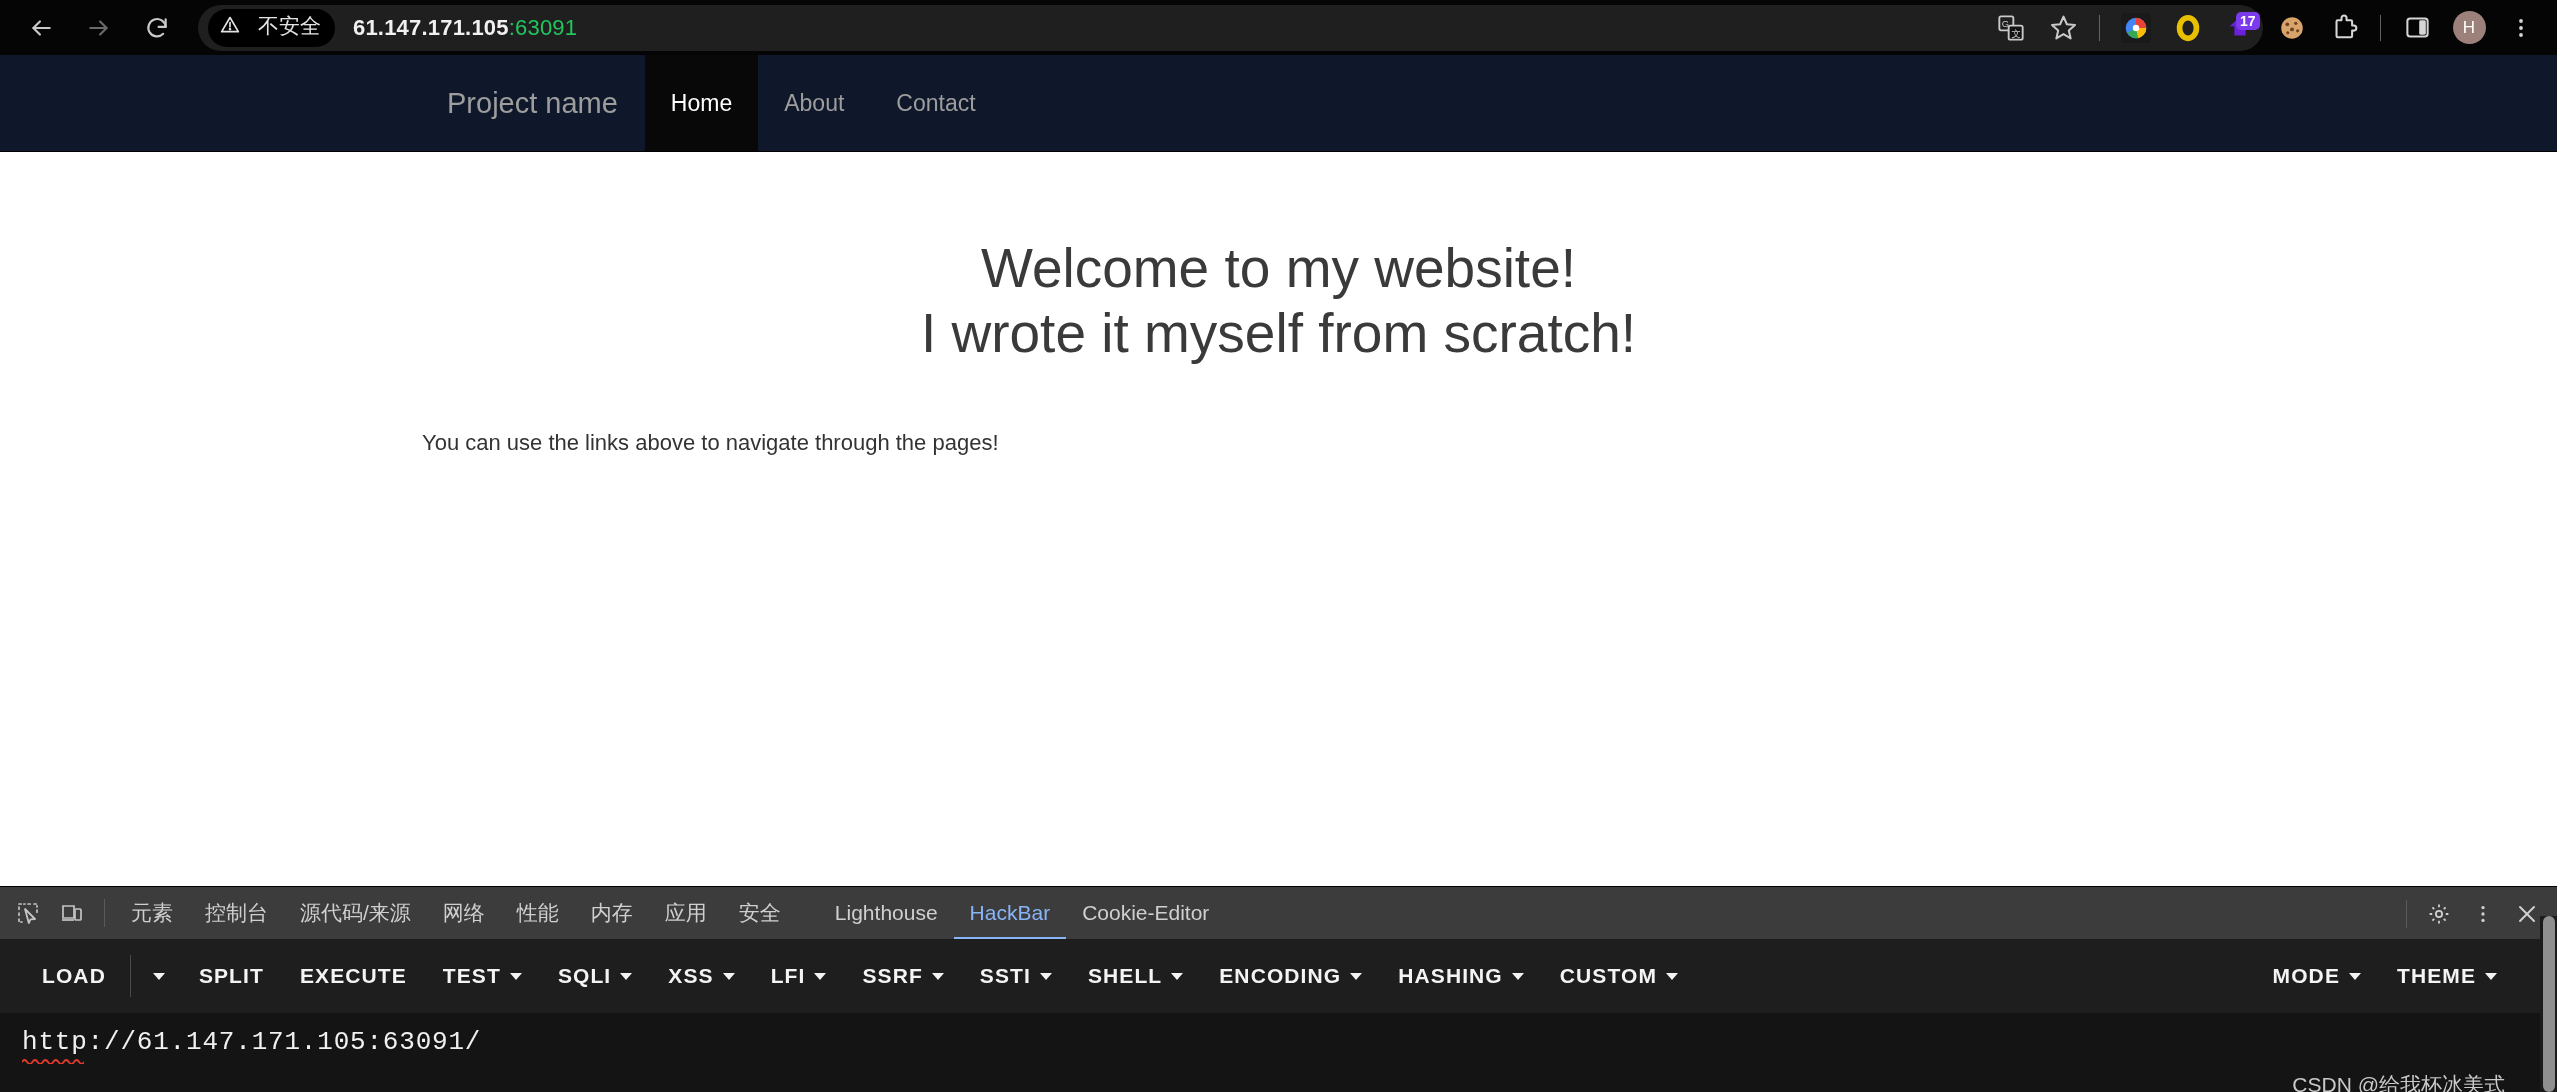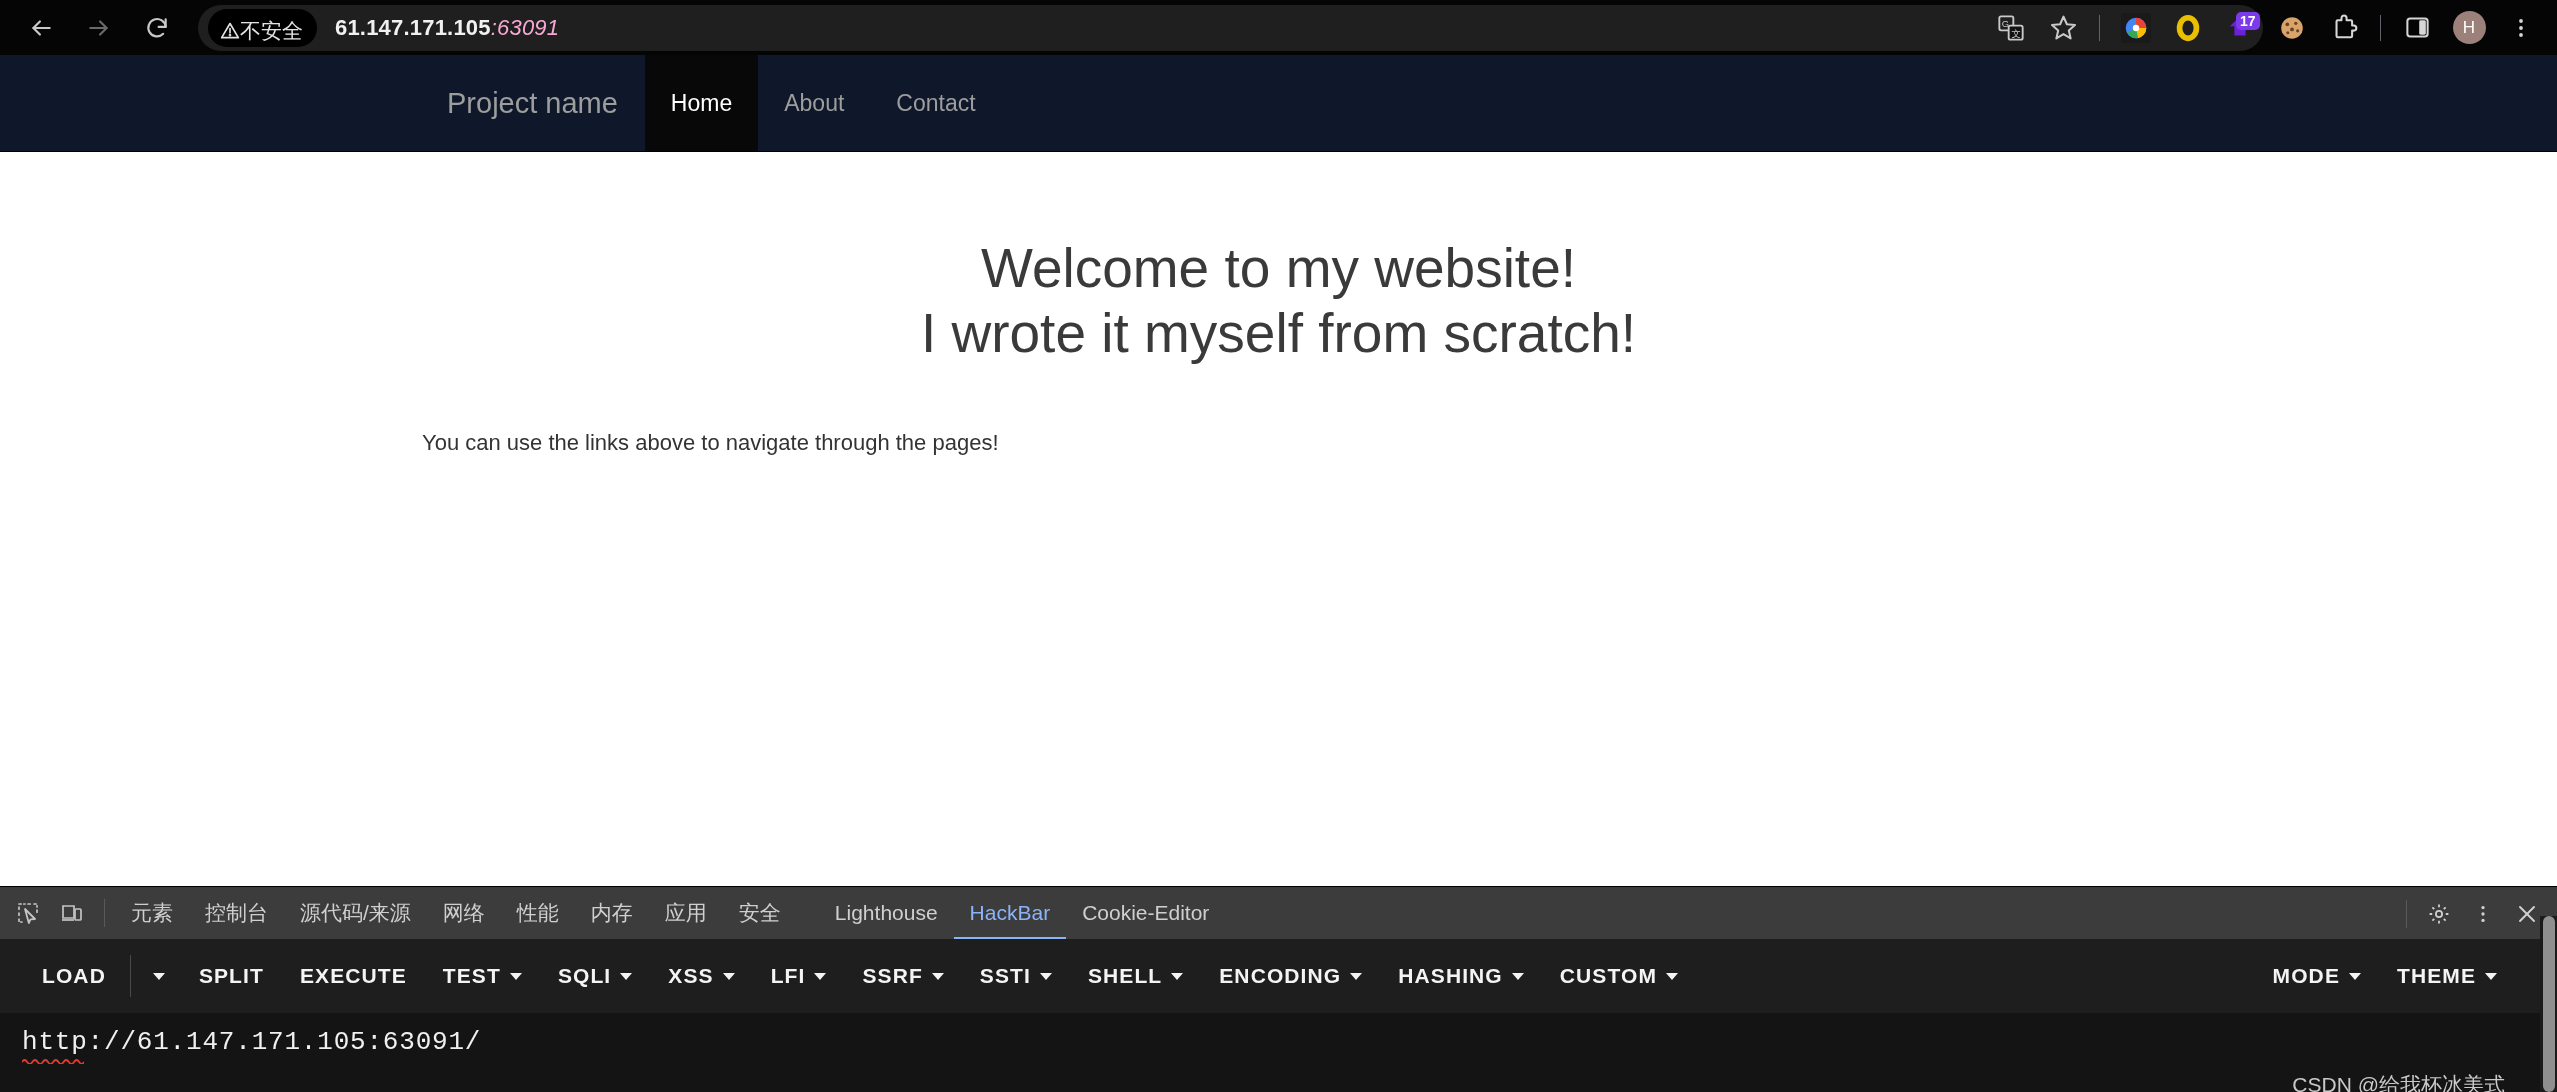--- a/index.html
+++ b/index.html
@@ -32,41 +32,41 @@
     width: 2065px;
     margin-left: 14px;
     height: 46px;
     background: #1f1f1f;
     border-radius: 23px;
     display: flex;
     align-items: center;
     padding: 0 6px 0 10px;
   }
   .security-chip {
-    display: flex; align-items: flex-end; gap: 0;
+    display: flex; align-items: flex-start; gap: 18px;
     background: #000;
     border-radius: 20px;
     padding: 6px 14px 6px 12px;
     height: 38px;
     flex: 0 0 auto;
   }
   .security-chip .warn-txt {
     color: #e3e3e3;
     font-size: 21px;
     line-height: 1;
     white-space: nowrap;
   }
   .url-text {
     margin-left: 18px;
     font-size: 22px;
     letter-spacing: 0.2px;
     white-space: nowrap;
   }
   .url-host { color: #f1f1f1; font-weight: bold; }
-  .url-port { color: #f9a8d4; font-style: italic; }
+  .url-port { color: #22c55e; }
   .chrome-right {
     position: absolute;
     right: 10px; top: 0; height: 55px;
     display: flex; align-items: center; gap: 0px;
   }
   .tb-icon {
     width: 52px; height: 52px;
     display: flex; align-items: center; justify-content: center;
     position: relative;
   }

